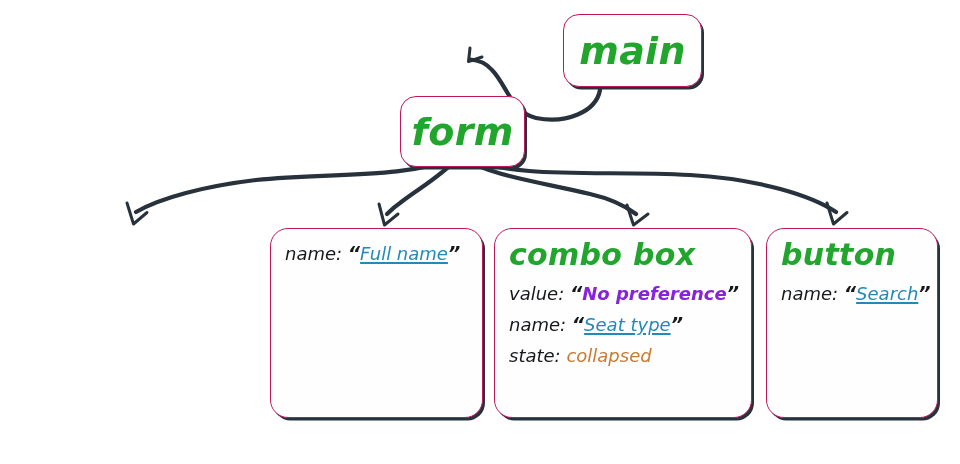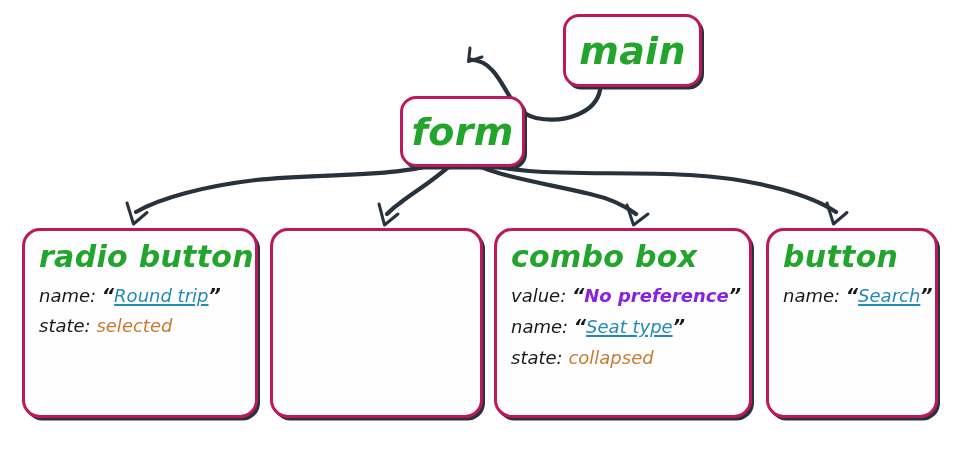--- a/index.html
+++ b/index.html
@@ -15,21 +15,21 @@
     background: #ffffff;
     overflow: hidden;
     font-family: "DejaVu Sans", sans-serif;
   }
 
   
   .node {
     position: absolute;
     box-sizing: border-box;
     background: #fefefe;
-    border: 3px solid #be185d;
+    border: 1px solid #be185d;
     border-radius: 16px;
     box-shadow: 2.5px 3px 0 -0.5px #27323c;
   }
   .node.leaf { border-radius: 18px; }
 
   .node-title {
     color: #22a52c;
     font-family: "DejaVu Sans", sans-serif;
     font-style: italic;
     font-weight: bold;
@@ -153,36 +153,27 @@
   </svg>
 
   <div class="node role-node" id="node-main" style="left:563px; top:14px; width:139px; height:73px;">
     <span class="node-title">main</span>
   </div>
 
   <div class="node role-node" id="node-form" style="left:400px; top:96px; width:125px; height:71px;">
     <span class="node-title">form</span>
   </div>
 
-  <div class="node leaf" id="node-radio-button" style="left:22px; top:228px; width:236px; height:190px;">
-    <span class="node-title">radio button</span>
+
+  <div class="node leaf" id="node-edit-text" style="left:270px; top:228px; width:213px; height:190px;">
 
     <div class="attr-row">
       <span class="attr-key">name</span><span class="attr-colon">:</span>
-      <span class="q">“</span><span class="attr-val name">Round trip</span><span class="q">”</span>
-    </div>
-
-    <div class="attr-row">
-      <span class="attr-key">state</span><span class="attr-colon">:</span>
-      <span class="attr-val state">selected</span>
-    </div>
-  </div>
-
-  <div class="node leaf" id="node-edit-text" style="left:270px; top:228px; width:213px; height:190px;">
-
+      <span class="q">“</span><span class="attr-val name">Full name</span><span class="q">”</span>
+    </div>
   </div>
 
   <div class="node leaf" id="node-combo-box" style="left:494px; top:228px; width:258px; height:190px;">
     <span class="node-title">combo box</span>
 
     <div class="attr-row">
       <span class="attr-key">value</span><span class="attr-colon">:</span>
       <span class="q">“</span><span class="attr-val value">No preference</span><span class="q">”</span>
     </div>
 

